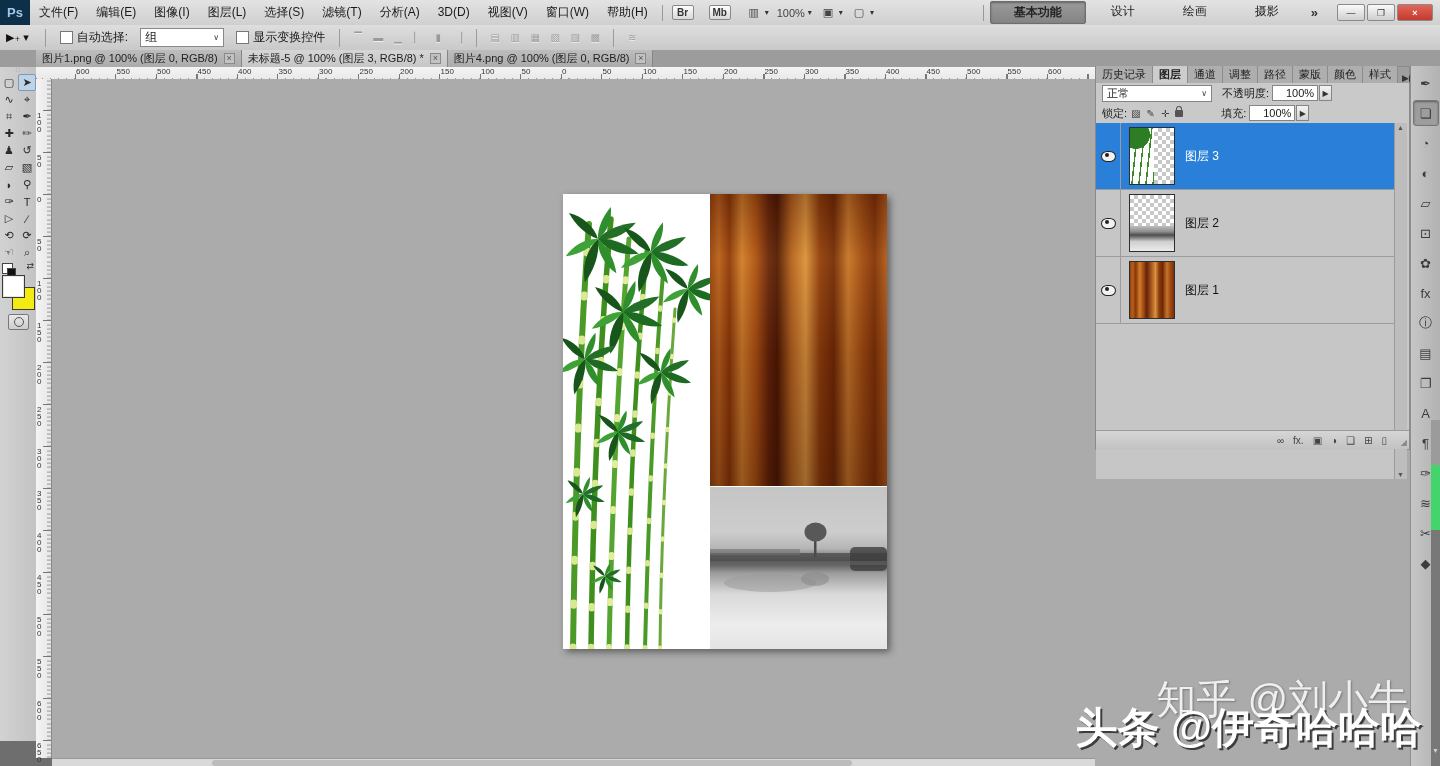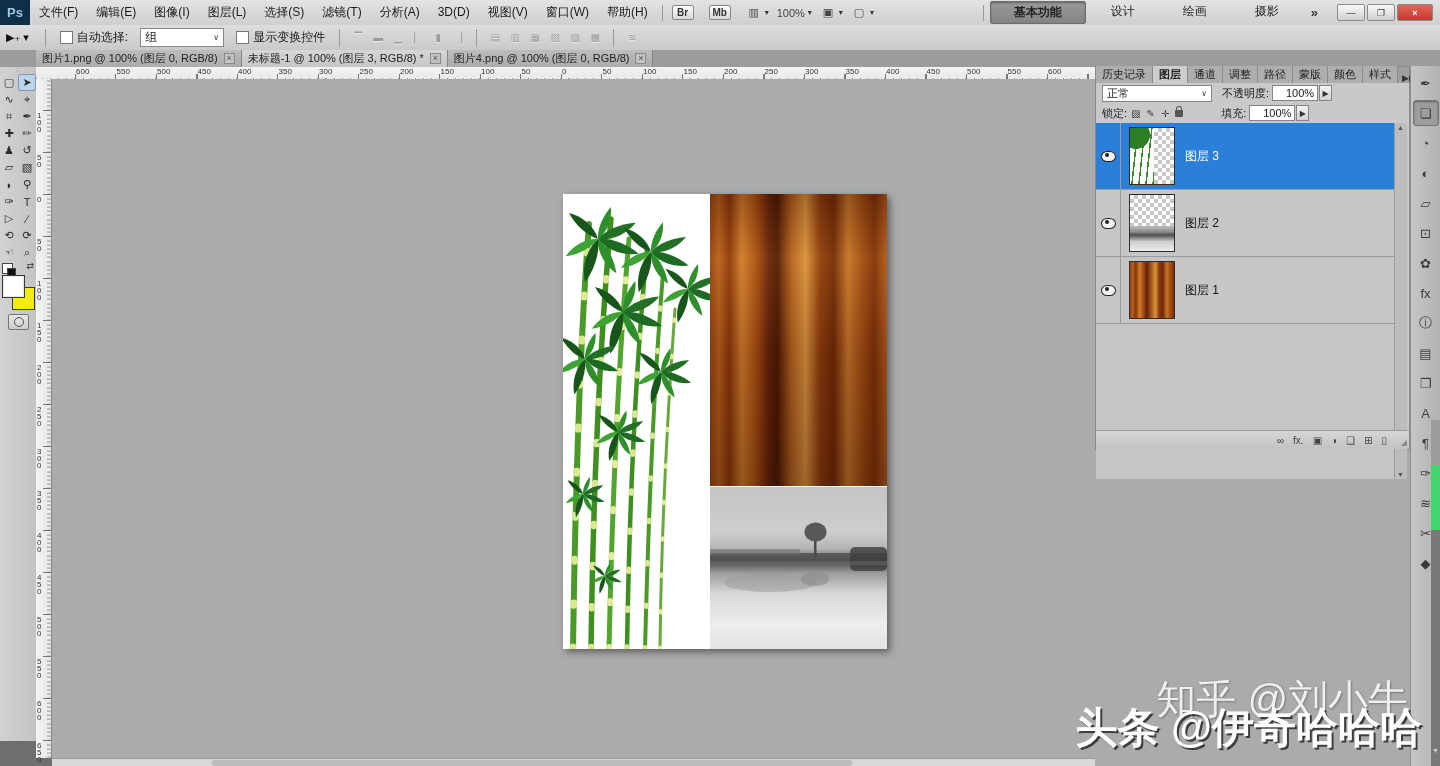--- a/index.html
+++ b/index.html
@@ -286,21 +286,21 @@
     <div class="opt-sep"></div>
     <span class="align-icon">≋</span>
   </div>
 
   <div id="tabbar">
       <div class="doc-tab">
     <span class="doc-tab-title">图片1.png @ 100% (图层 0, RGB/8)</span>
     <span class="tab-close">×</span>
   </div>
       <div class="doc-tab active">
-    <span class="doc-tab-title">未标题-1 @ 100% (图层 3, RGB/8) *</span>
+    <span class="doc-tab-title">未标题-5 @ 100% (图层 3, RGB/8) *</span>
     <span class="tab-close">×</span>
   </div>
       <div class="doc-tab">
     <span class="doc-tab-title">图片4.png @ 100% (图层 0, RGB/8)</span>
     <span class="tab-close">×</span>
   </div>
     </div>
 
   <div id="toolbar">
     <div id="toolbar-grip">∷</div>

